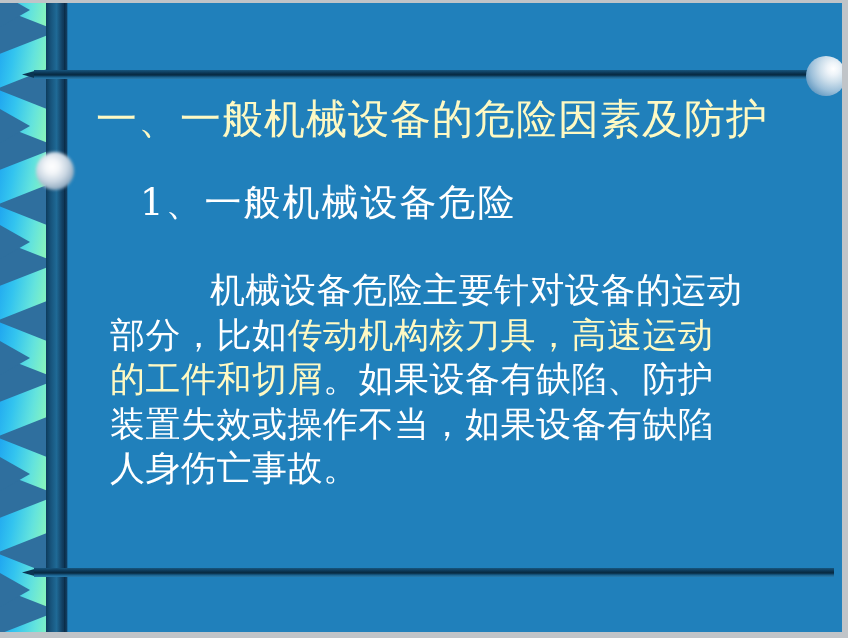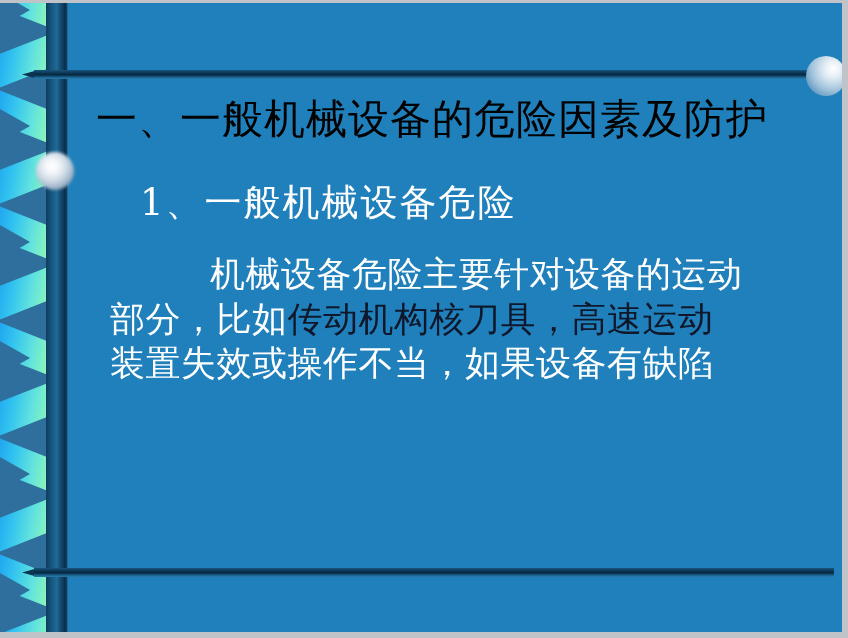--- a/index.html
+++ b/index.html
@@ -109,21 +109,21 @@
   #sphere-right {
     left: 806px; top: 56px; width: 40px; height: 40px;
     background: radial-gradient(circle at 68% 32%, #ffffff 0%, #eef4f9 16%, #cfe0ec 34%, #9dc0da 58%, #5d95bf 82%, #3a7aa8 100%);
   }
 
   
   .title {
     position: absolute;
     left: 96px; top: 94px;
     width: 720px;
-    color: #000000;
+    color: #fef9c3;
     font-family: "DejaVu Serif", "Liberation Serif", serif;
     font-size: 41px;
     line-height: 50px;
     letter-spacing: 1px;
     white-space: nowrap;
   }
   .subtitle {
     position: absolute;
     left: 140px; top: 180px;
     color: #ffffff;
@@ -137,22 +137,22 @@
     position: absolute;
     left: 110px; top: 252px;
     width: 706px;
     color: #ffffff;
     font-family: "DejaVu Serif", "Liberation Serif", serif;
     font-size: 35px;
     line-height: 44.5px;
     letter-spacing: 0.5px;
   }
   .body .ln { white-space: nowrap; display: block; }
-  .body .hl { color: #0f172a; }
-  .body .indent { padding-left: 100px; }
+  .body .hl { color: #fef9c3; }
+  .body .indent { padding-left: 100px; margin-top: 16px; }
 </style>
 </head>
 <body>
 
 <div id="slide">
 
   <div class="blue-field"></div>
 
   <div class="ribbon-band" id="ribbon-band">
       <div class="ribbon-seg down" style="top: -30px;"></div>
@@ -190,20 +190,22 @@
   <div class="sphere" id="sphere-left"></div>
   <div class="sphere" id="sphere-right"></div>
 
   <div class="title">一、一般机械设备的危险因素及防护</div>
 
   <div class="subtitle">1、一般机械设备危险</div>
 
   <div class="body" id="body-text">
       <span class="ln indent"><span>机械设备危险主要针对设备的运动</span></span>
       <span class="ln"><span>部分，比如</span><span class="hl">传动机构核刀具，高速运动</span></span>
+      <span class="ln"><span class="hl">的工件和切屑</span><span>。如果设备有缺陷、防护</span></span>
       <span class="ln"><span>装置失效或操作不当，如果设备有缺陷</span></span>
+      <span class="ln"><span>人身伤亡事故。</span></span>
     </div>
 
   <div class="edge-top"></div>
   <div class="edge-right"></div>
   <div class="edge-bottom"></div>
 
 </div>
 
 </body></html>

